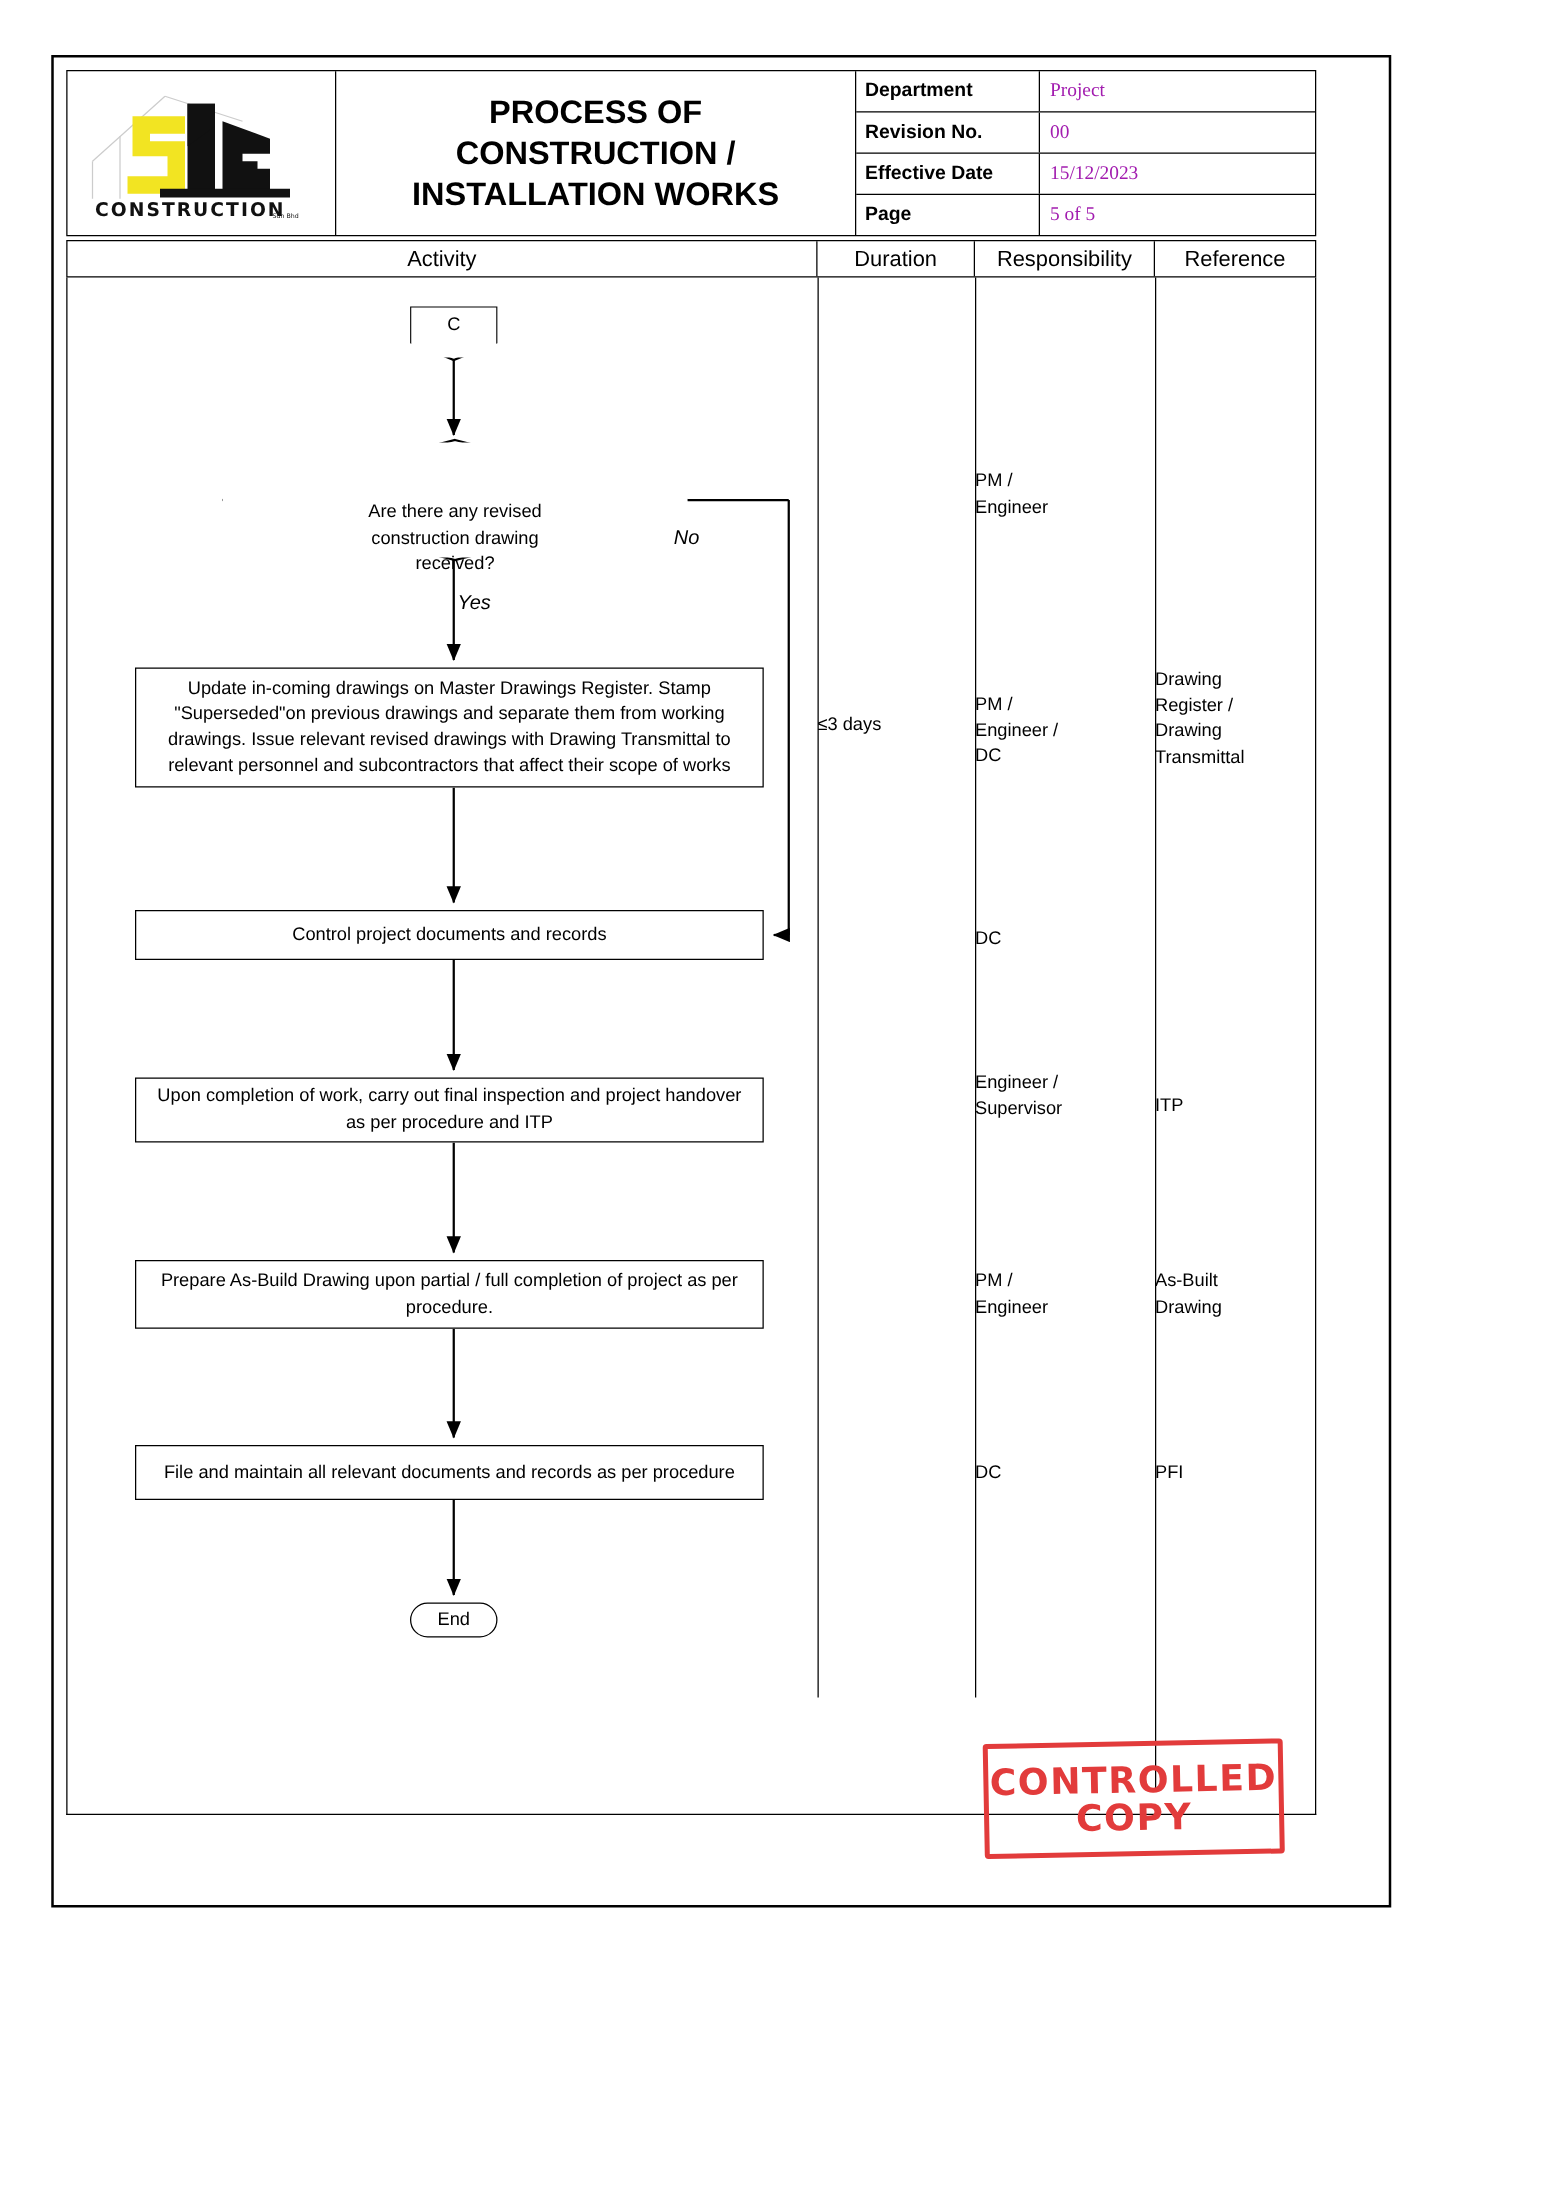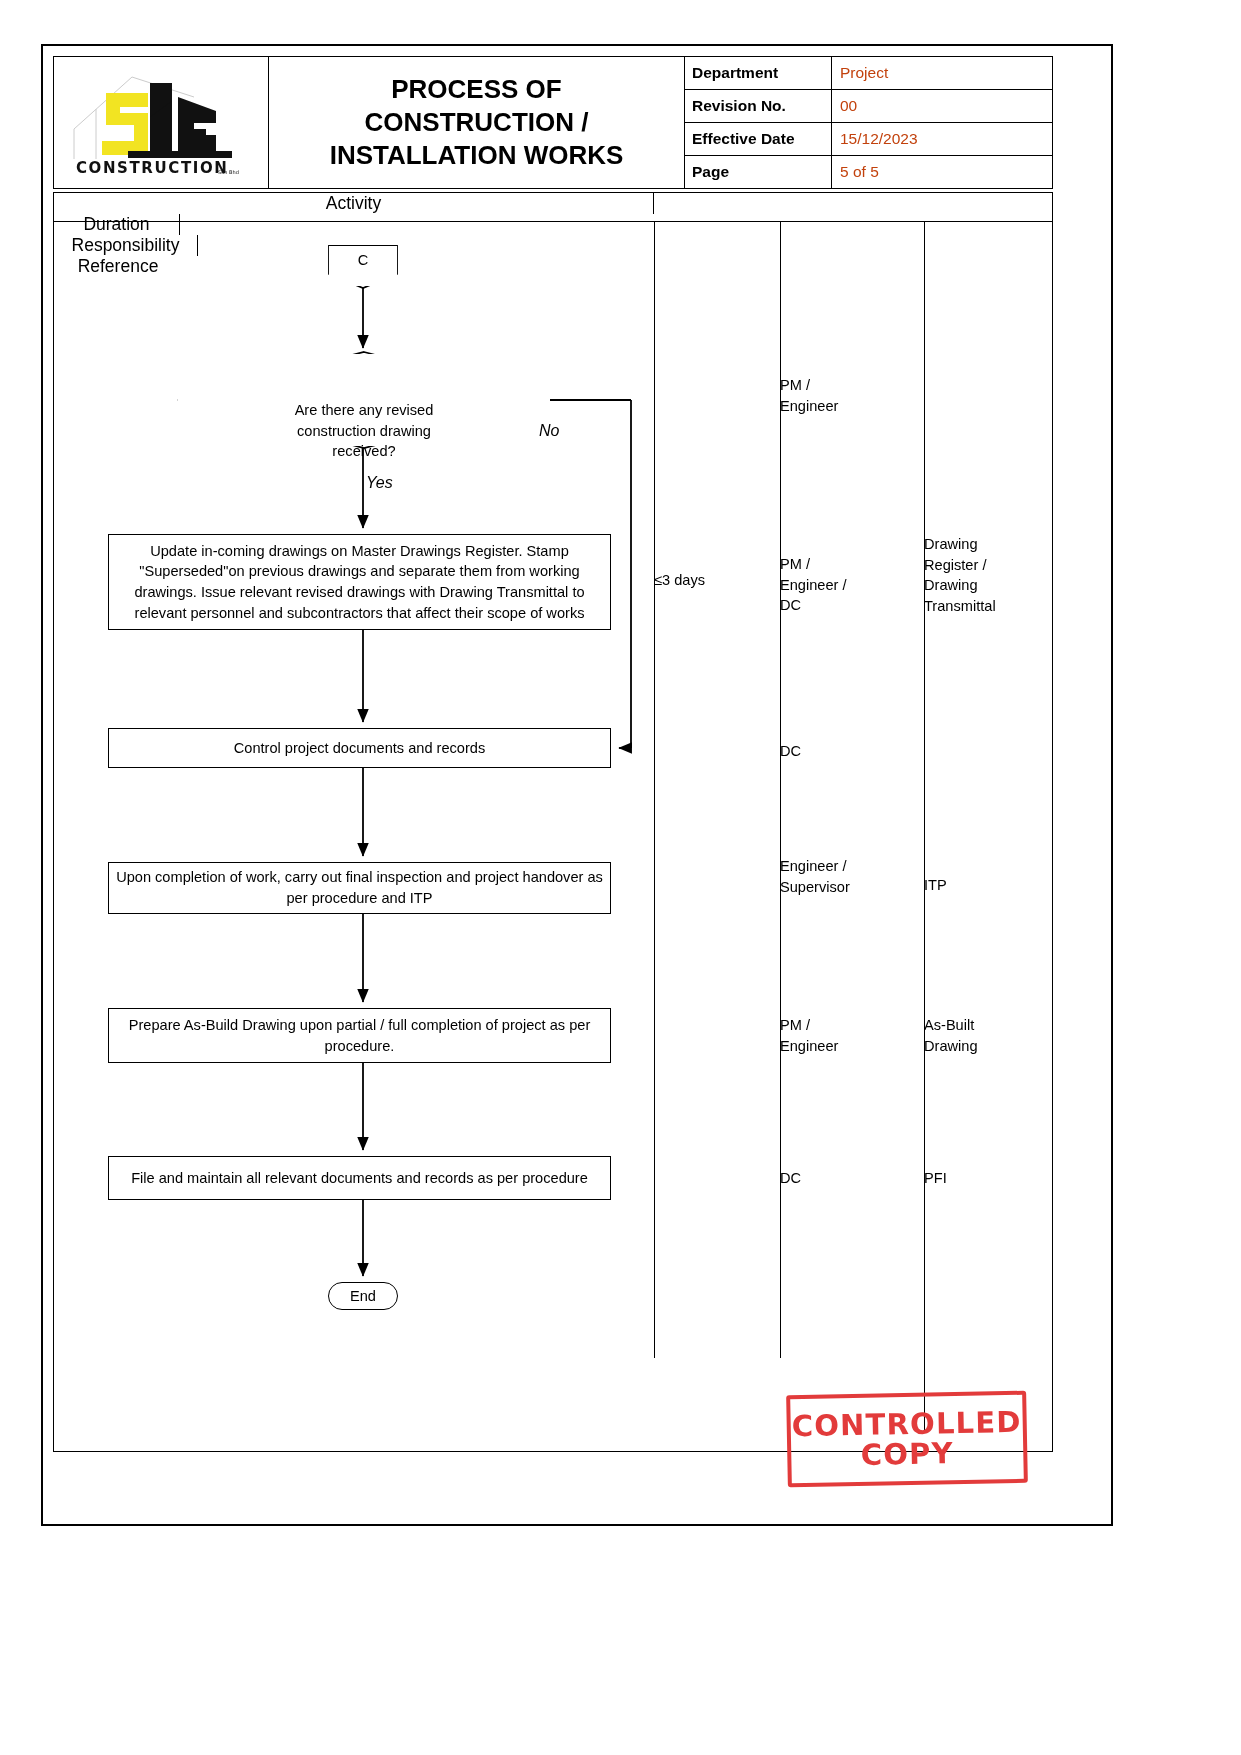--- a/index.html
+++ b/index.html
@@ -66,30 +66,30 @@
     font-size: 15.5px;
     display: flex; align-items: center;
     padding-left: 7px;
     color: #000;
   }
   .meta-val {
     flex: 1;
     font-size: 15.5px;
     display: flex; align-items: center;
     padding-left: 8px;
-    color: #c2410c;
+    color: #a21caf;
+    font-family: Liberation Serif, serif;
   }
   
   #col-header {
     position: absolute;
     left: 53px; top: 192px;
     width: 1000px; height: 30px;
     display: flex;
     border: 1px solid #000;
-    flex-direction: column;
   }
   .col-h {
     display: flex; align-items: center; justify-content: center;
     font-size: 17.5px; color: #000;
     border-right: 1px solid #000;
   }
   .col-h:last-child { border-right: none; }
   #ch-activity { width: 600px; }
   #ch-duration { width: 126px; }
   #ch-resp     { width: 144px; }
@@ -116,21 +116,21 @@
 
   .node {
     position: absolute;
     border: 1.6px solid #000;
     background: #fff;
     display: flex; align-items: center; justify-content: center;
     text-align: center;
     font-size: 14.6px;
     line-height: 1.42;
     color: #000;
-    padding: 6px 0;
+    padding: 6px 10px;
   }
   
   #node-c {
     left: 276px; top: 24px;
     width: 68px; height: 40px;
     border: none;
     padding: 0;
   }
   #node-c .pent-label {
     position: absolute; left: 0; top: 4px;

